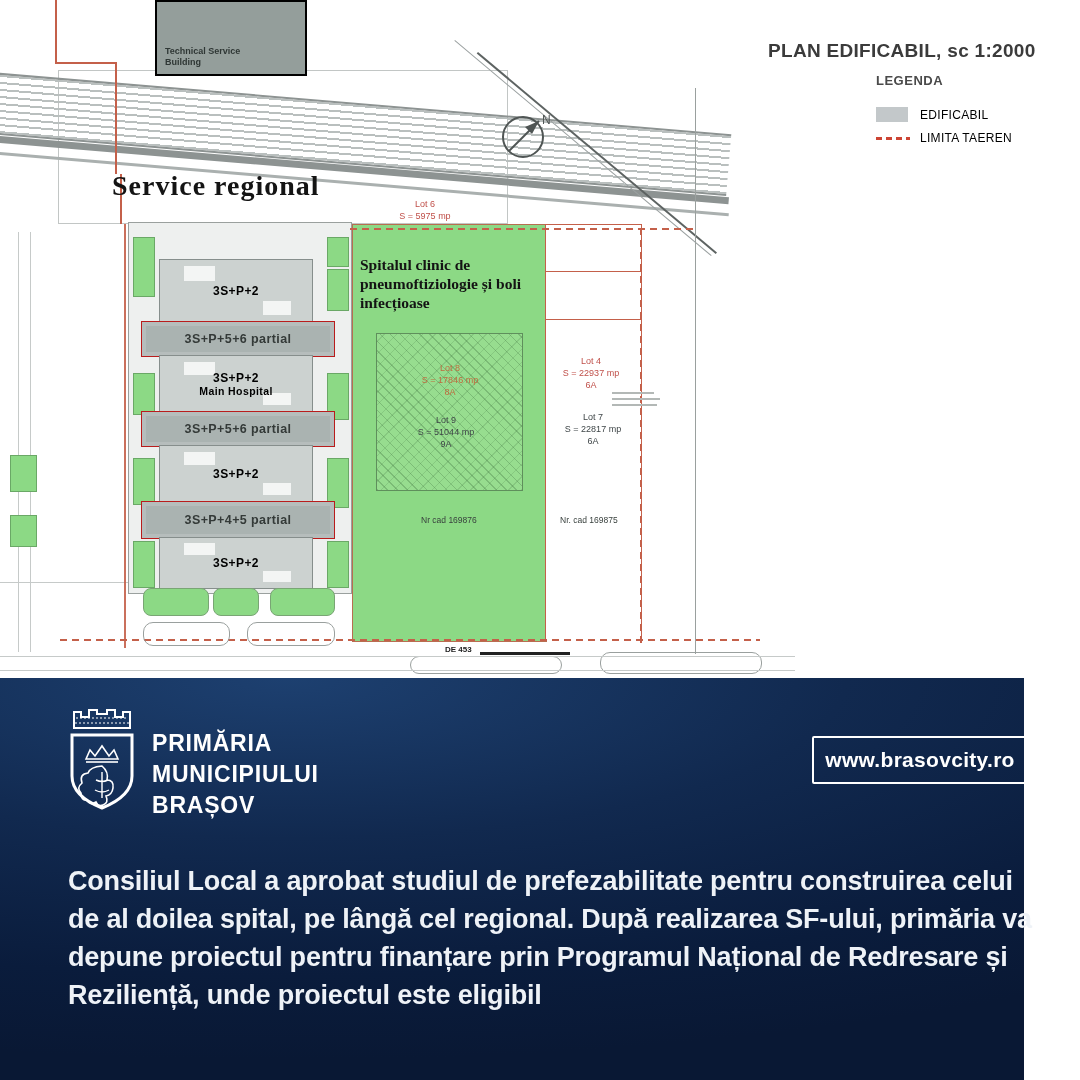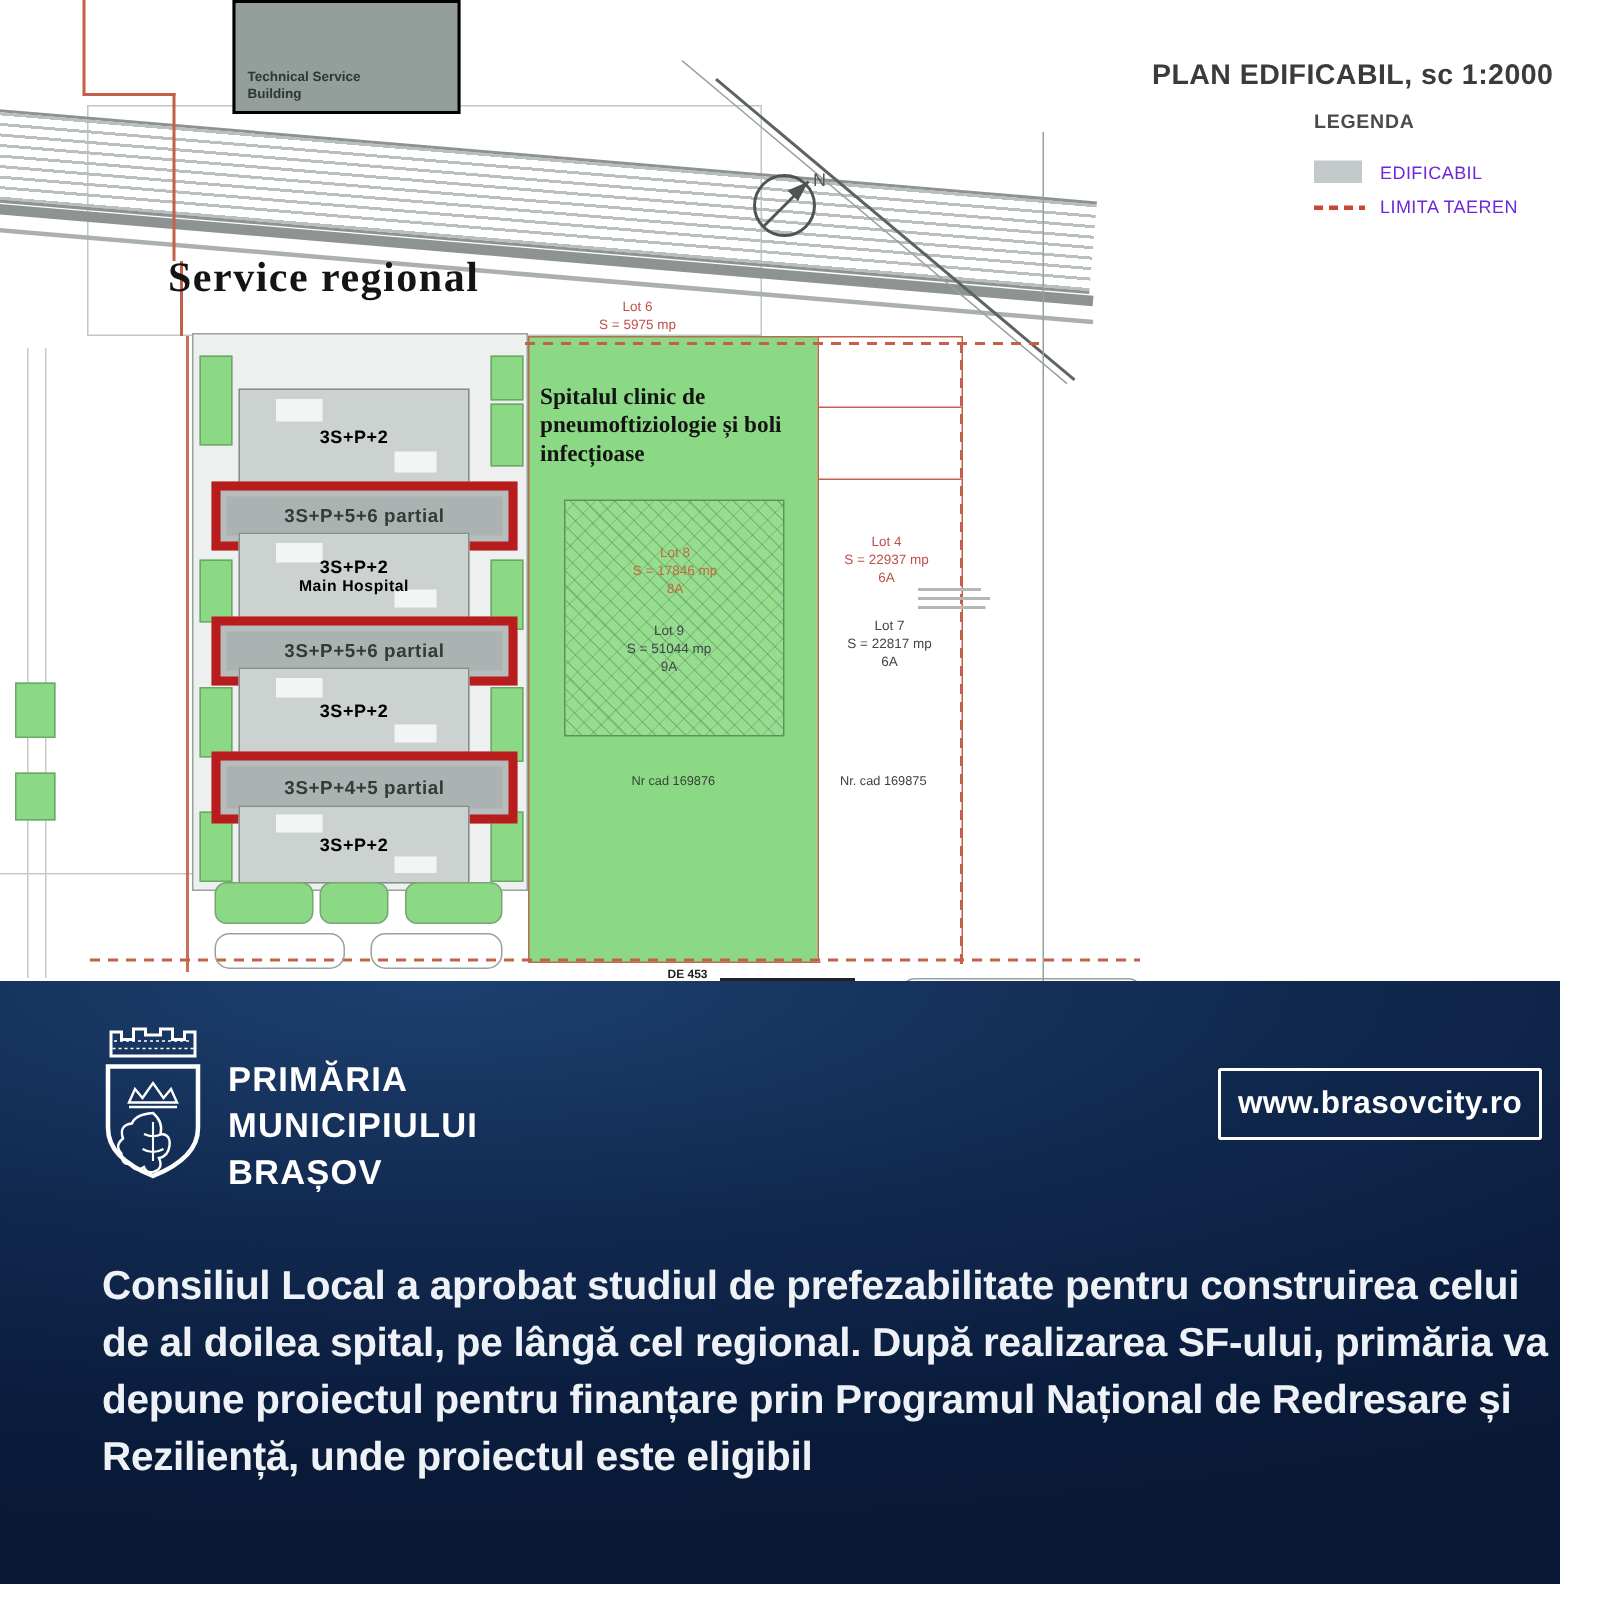--- a/index.html
+++ b/index.html
@@ -2,36 +2,36 @@
 <html><head>
 <meta charset="utf-8">
 <style>
   html,body{margin:0;padding:0;background:#777;}
   #canvas{position:relative;width:1080px;height:1080px;background:#ffffff;overflow:hidden;
           font-family:"Liberation Sans",sans-serif;}
   .a{position:absolute;}
   
   .plan-title{font-size:19px;font-weight:600;color:#3b3b3b;letter-spacing:.3px;}
   .legend-title{font-size:13px;font-weight:600;color:#4a4a4a;letter-spacing:.5px;}
-  .legend-label{font-size:12px;color:#6d28d9;letter-spacing:.3px;}
+  .legend-label{font-size:12px;color:#000000;letter-spacing:.3px;}
   .legend-swatch{width:32px;height:15px;background:#c3c8ca;}
   .legend-dash{width:34px;height:3px;background:repeating-linear-gradient(90deg,#cc4433 0 6px,transparent 6px 10px);}
   .serif-title{font-family:"Liberation Serif",serif;font-weight:700;color:#141414;}
   .band-rail{background:repeating-linear-gradient(180deg,#b9bfbe 0 2px,rgba(255,255,255,0) 2px 7px);
              border-top:2px solid #8d9392;border-bottom:2px solid #8d9392;}
   .redline{background:#c4604a;}
   .red-dash-h{background:repeating-linear-gradient(90deg,#c4604a 0 7px,transparent 7px 12px);}
   .red-dash-v{background:repeating-linear-gradient(180deg,#c4604a 0 7px,transparent 7px 12px);}
   .grayline{background:#9aa09e;}
   .faintline{background:#c6cac9;}
   .campus{background:#eef0ef;border:1px solid #9aa09e;}
   .blk{position:absolute;background:#ccd2d0;border:1px solid #868e8c;display:flex;align-items:center;justify-content:center;}
   .blk::before{content:"";position:absolute;left:16%;top:10%;width:20%;height:24%;background:#f3f5f4;}
   .blk::after{content:"";position:absolute;right:14%;bottom:12%;width:18%;height:22%;background:#f3f5f4;}
-  .band{position:absolute;background:#aab3b1;border:6px solid #b91c1c;box-shadow:inset 0 0 0 4px rgba(255,255,255,.14);
+  .band{position:absolute;background:#aab3b1;border:1px solid #b91c1c;box-shadow:inset 0 0 0 4px rgba(255,255,255,.14);
         display:flex;align-items:center;justify-content:center;}
   .blk-label{font-size:12px;color:#000000;font-weight:600;letter-spacing:.4px;position:relative;z-index:2;}
   .band-label{font-size:12.5px;color:#343a38;font-weight:600;letter-spacing:.4px;}
   .greenpatch{position:absolute;background:#8cd985;border:1px solid #6aa866;}
   .greenzone{background:#8cd985;border:1px solid rgba(190,90,70,.85);}
   .hatch{background-color:#97dd8f;border:1px solid #5f8f5c;
          background-image:repeating-linear-gradient(45deg,rgba(60,110,60,.30) 0 1px,transparent 1px 7px),
                           repeating-linear-gradient(-45deg,rgba(60,110,60,.18) 0 1px,transparent 1px 9px);}
   .lot{text-align:center;line-height:12px;}
   .lot span{display:block;}
@@ -39,22 +39,22 @@
   .lot-dark{font-size:9px;color:#3f4648;}
   .lot-orange{font-size:9px;color:#bf6b3f;}
   .cadtext{font-size:8.5px;color:#38403d;}
   .whitelot{background:#ffffff;border-top:1px solid #c4604a;border-left:1px solid #c4604a;border-right:1px solid #c4604a;}
   .island{position:absolute;background:#8cd985;border:1px solid #79a574;border-radius:8px;}
   .pill{position:absolute;border:1.5px solid #9aa09e;border-radius:10px;}
   .micro{background:#b3b8b6;height:2px;}
   .techbld{background:#949e9b;border:2px solid #000000;}
   .tech-label{position:absolute;left:8px;bottom:6px;width:90px;font-size:9px;line-height:11px;color:#2f3735;font-weight:600;}
   
-  .footer{left:0;top:654px;width:1024px;height:402px;
-          background:radial-gradient(ellipse 130% 95% at 28% 0%,#1d4070 0%,#11294f 42%,#0a1c3c 78%,#091834 100%);padding-left:16px;}
+  .footer{left:0;top:678px;width:1024px;height:402px;
+          background:radial-gradient(ellipse 130% 95% at 28% 0%,#1d4070 0%,#11294f 42%,#0a1c3c 78%,#091834 100%);}
   .org-line{font-size:23px;font-weight:700;color:#ffffff;letter-spacing:.8px;line-height:31px;}
   .site-box{width:212px;height:44px;border:2px solid #ffffff;border-radius:2px;
             display:flex;align-items:center;justify-content:center;}
   .site-box span{font-size:21px;font-weight:600;color:#ffffff;letter-spacing:.3px;}
   .message{width:968px;font-size:27px;font-weight:700;color:#eef2f7;line-height:38px;letter-spacing:-0.2px;}
 </style>
 </head>
 <body>
 
 <div id="canvas">

